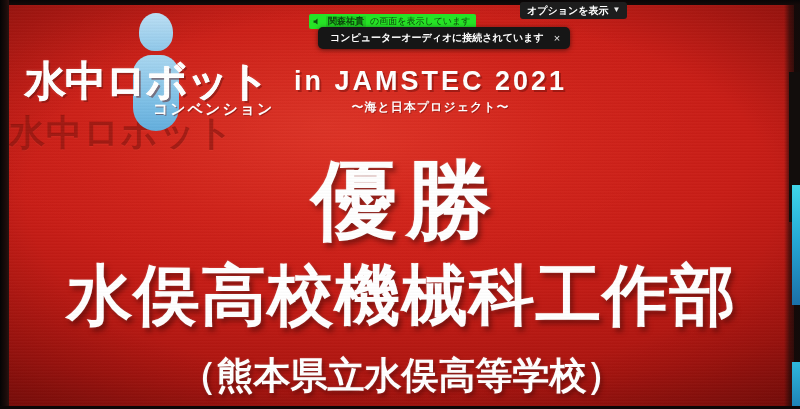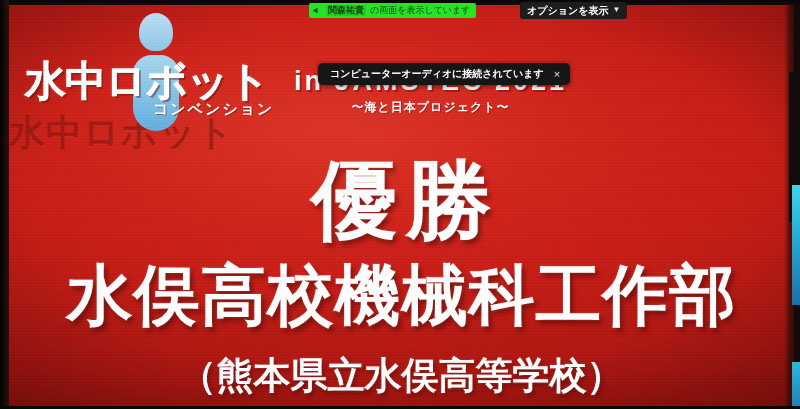--- a/index.html
+++ b/index.html
@@ -253,21 +253,21 @@
     white-space: nowrap;
     z-index: 9;
     text-shadow:
       2px 3px 4px rgba(70,5,3,0.55),
       0 0 2px rgba(255,255,255,0.25);
   }
 
   
   .share-banner {
     position: absolute;
-    left: 309px; top: 3px;
+    left: 309px; top: 14px;
     height: 15px;
     display: flex;
     align-items: center;
     gap: 4px;
     padding: 0 6px 0 4px;
     background: #26e326;
     border-radius: 2px;
     z-index: 40;
   }
   .share-banner .spk {
@@ -328,21 +328,20 @@
     left: 318px; top: 27px;
     height: 22px;
     display: flex;
     align-items: center;
     gap: 10px;
     padding: 0 10px 0 12px;
     background: #161616;
     border-radius: 5px;
     z-index: 40;
     box-shadow: 0 1px 5px rgba(0,0,0,0.55);
-    margin-top: 36px;
   }
   .audio-toast .tlabel {
     font-size: 10px;
     line-height: 1;
     font-weight: 700;
     color: #ffffff;
     white-space: nowrap;
   }
   .audio-toast .tclose {
     font-size: 11px;

